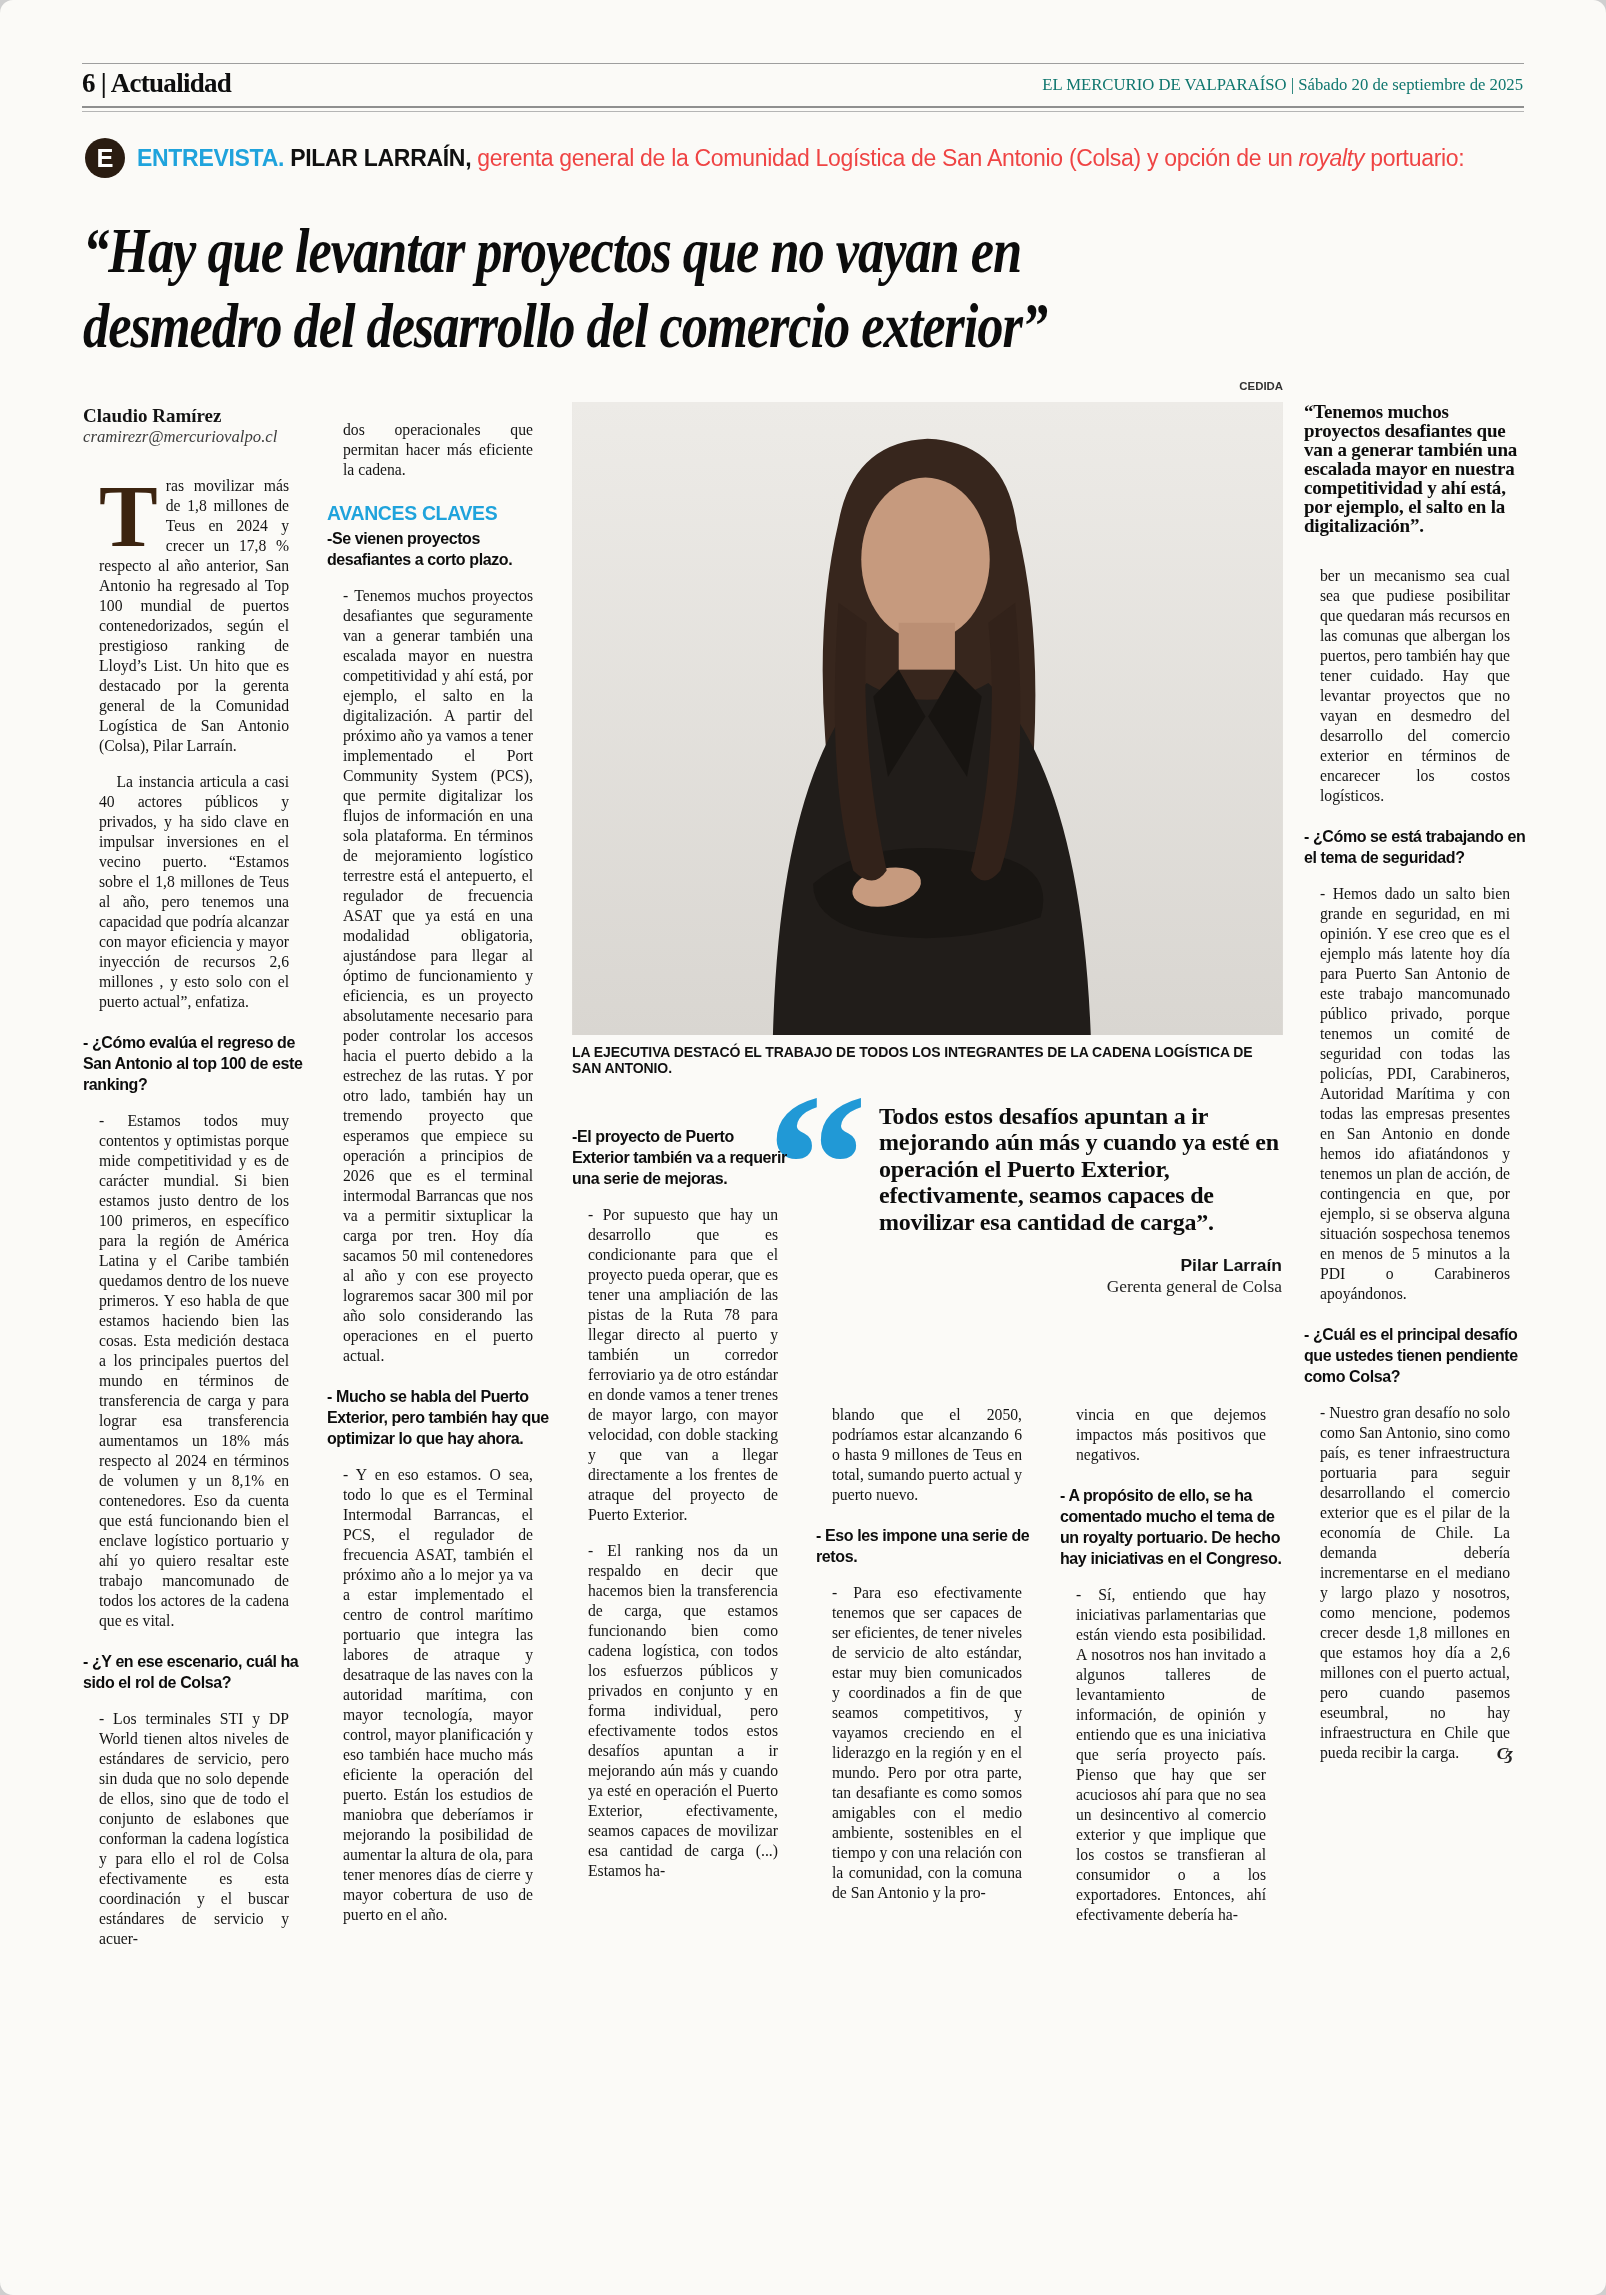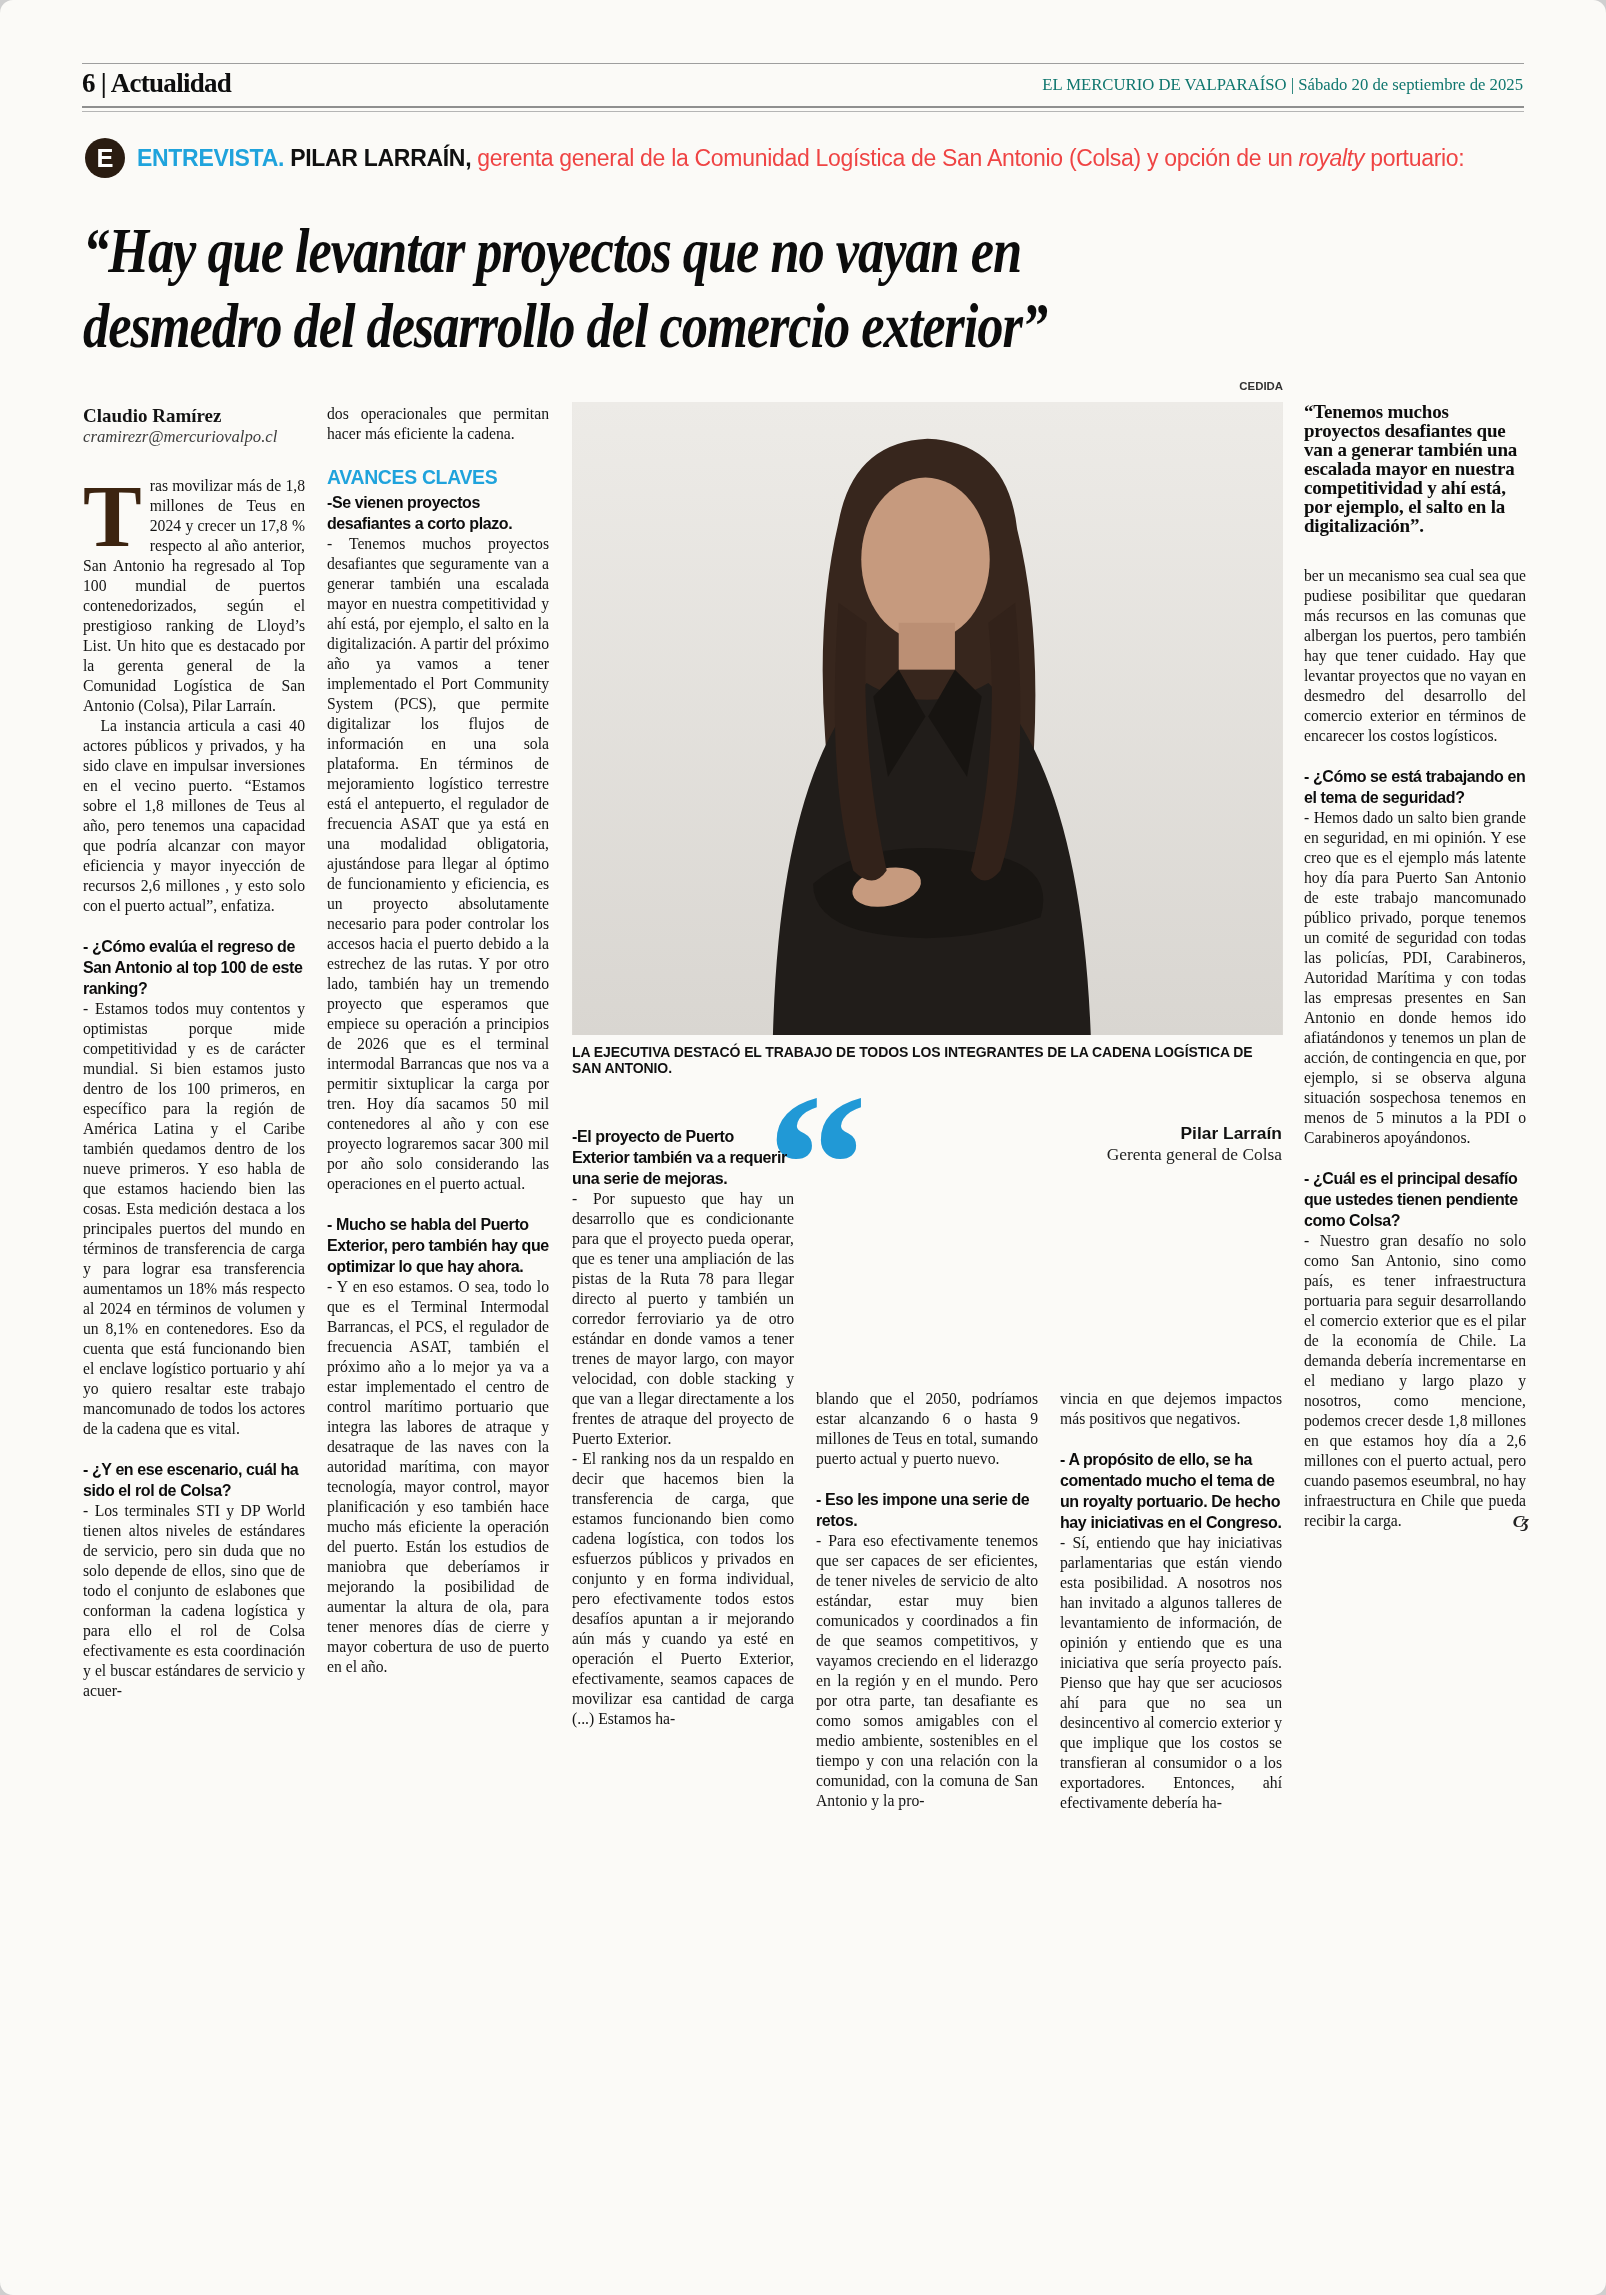--- a/index.html
+++ b/index.html
@@ -28,21 +28,21 @@
         letter-spacing:-1.3px;white-space:nowrap;}
   
   .credit{position:absolute;left:572px;top:380px;width:711px;text-align:right;
         font-family:"Liberation Sans",sans-serif;font-weight:bold;font-size:11.4px;color:#333;}
   .photo{position:absolute;left:572px;top:402px;width:711px;height:633px;background:#e8e6e2;}
   .caption{position:absolute;left:572px;top:1044px;width:711px;
         font-family:"Liberation Sans",sans-serif;font-weight:bold;font-size:14px;color:#111;
         letter-spacing:-0.1px;}
   
   .col{position:absolute;width:222px;font-size:15.7px;line-height:20px;text-align:justify;}
-  .col .para{margin:0;}
+  .col .para{margin:16px;}
   .col .para.ind{text-indent:17.4px;}
   .q{font-family:"Liberation Sans",sans-serif;font-weight:bold;font-size:16px;line-height:21px;
      margin-top:20px;letter-spacing:-0.4px;text-align:left;color:#0d0d0d;}
   .subhead{font-family:"Liberation Sans",sans-serif;font-weight:bold;font-size:19.4px;line-height:21.4px;
      margin-top:23px;color:#1fa3dc;letter-spacing:-0.3px;text-align:left;}
   .subhead + .q{margin-top:4px;}
   .drop{float:left;font-size:88px;line-height:67px;padding:6.7px 8px 0 0;color:#3c2410;
      font-weight:bold;font-family:"Liberation Serif",serif;}
   .byline-author{font-weight:bold;font-size:19px;line-height:23px;text-align:left;}
   .byline-email{font-style:italic;font-size:16.7px;line-height:20px;color:#3d3d3d;text-align:left;
@@ -112,20 +112,21 @@
       <ellipse cx="470" cy="725" rx="52" ry="28" fill="#c69a7e" transform="rotate(-12 470 725)"></ellipse>
 
       <path d="M398 300 Q380 560 420 700 Q450 730 470 700 Q430 520 440 330 Z" fill="#32221a"></path>
       <path d="M662 300 Q685 560 640 700 Q615 730 596 700 Q640 520 622 330 Z" fill="#32221a"></path>
     </svg>
   </div>
   <div class="caption">LA EJECUTIVA DESTACÓ EL TRABAJO DE TODOS LOS INTEGRANTES DE LA CADENA LOGÍSTICA DE SAN ANTONIO.</div>
 
   <div class="cquote">
     <div class="cquote-mark">“</div>
+    <div class="cquote-text">Todos estos desafíos apuntan a ir mejorando aún más y cuando ya esté en operación el Puerto Exterior, efectivamente, seamos capaces de movilizar esa cantidad de carga”.</div>
     <div class="cquote-author">Pilar Larraín</div>
     <div class="cquote-role">Gerenta general de Colsa</div>
   </div>
 
   <div class="col" style="left:83px;top:404px;">
     <div class="byline-author">Claudio Ramírez</div>
     <div class="byline-email">cramirezr@mercuriovalpo.cl</div>
   <div class="para"><span class="drop">T</span>ras movilizar más de 1,8 millones de Teus en 2024 y crecer un 17,8 % respecto al año anterior, San Antonio ha regresado al Top 100 mundial de puertos contenedorizados, según el prestigioso ranking de Lloyd’s List. Un hito que es destacado por la gerenta general de la Comunidad Logística de San Antonio (Colsa), Pilar Larraín.</div>
       <div class="para ind">La instancia articula a casi 40 actores públicos y privados, y ha sido clave en impulsar inversiones en el vecino puerto. “Estamos sobre el 1,8 millones de Teus al año, pero tenemos una capacidad que podría alcanzar con mayor eficiencia y mayor inyección de recursos 2,6 millones , y esto solo con el puerto actual”, enfatiza.</div>
       <div class="q">- ¿Cómo evalúa el regreso de San Antonio al top 100 de este ranking?</div>

